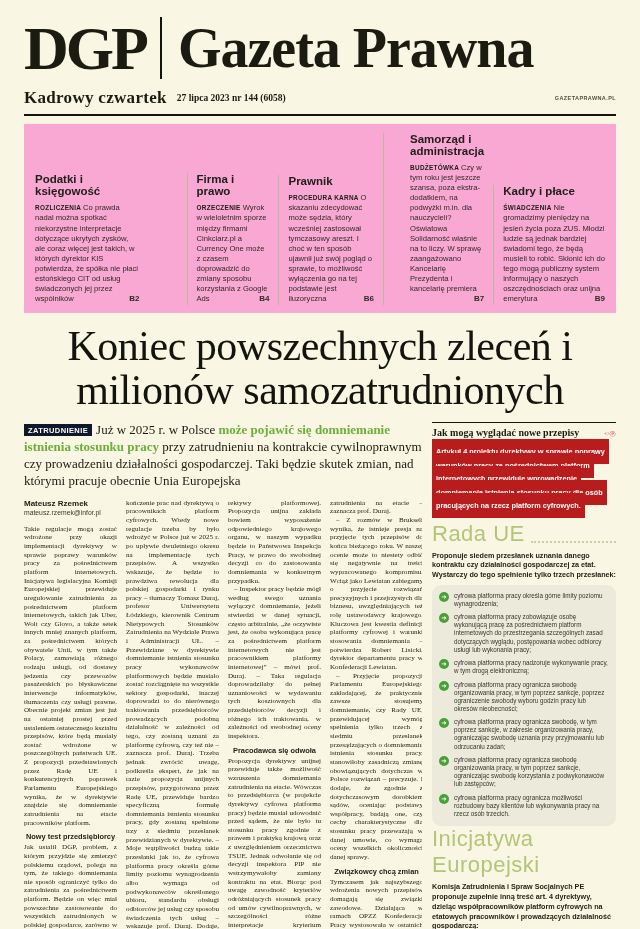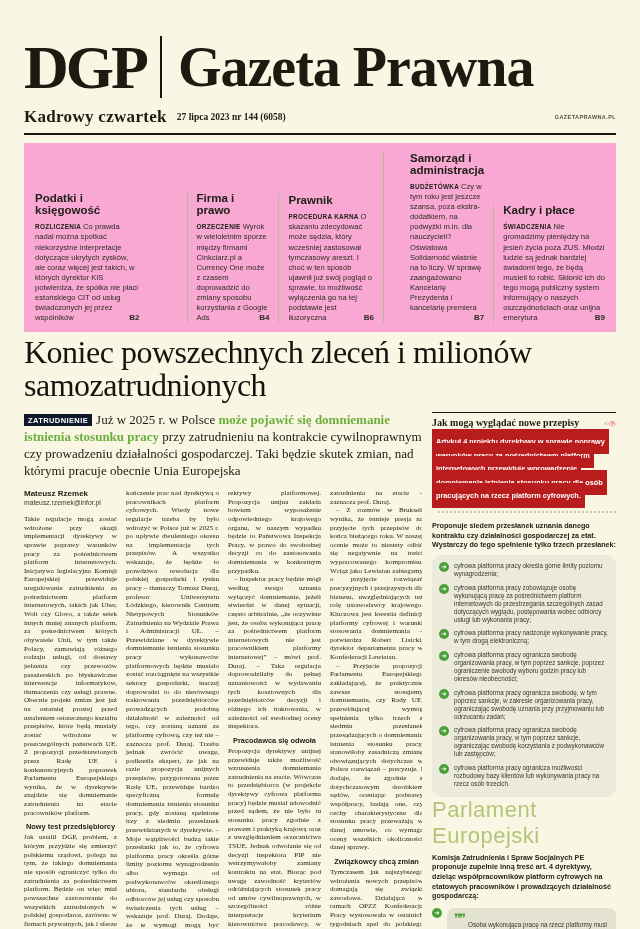--- a/index.html
+++ b/index.html
@@ -4,40 +4,40 @@
 <style>
   * { margin:0; padding:0; box-sizing:border-box; }
   html,body { background:#eceadf; }
   .page {
     position:relative; width:640px; height:929px; margin:0 auto;
     background:#f9f7e3; overflow:hidden;
     font-family:"Liberation Serif","DejaVu Serif",serif; color:#1b1b12;
     padding:0 24px;
   }
   
-  .masthead-row { display:flex; align-items:center; padding-top:12px; height:84px;margin-top:19px; }
+  .masthead-row { display:flex; align-items:center; padding-top:12px; height:84px; }
   .logo { font-size:62px; font-weight:700; letter-spacing:-3px; line-height:1; }
   .m-div { width:2px; height:62px; background:#15150f; margin:0 16px 0 14px; }
   .m-title { font-size:56px; font-weight:700; letter-spacing:-1px; line-height:1; white-space:nowrap; }
   .edition-row { display:flex; align-items:center; margin-top:4px; }
   .edition { font-size:17px; font-weight:700; letter-spacing:.3px; }
   .ed-date { font-size:9.5px; font-weight:700; margin-left:10px; }
   .site { margin-left:auto; font-family:"Liberation Sans",sans-serif; font-size:5.5px; font-weight:700; letter-spacing:.4px; color:#55503f; }
   .head-rule { border-top:2.5px solid #15150f; margin-top:6px; }
   
   .teaser-row { display:flex; background:#f9a8d4; margin-top:8px; padding:9px 2px 8px; min-height:100px;align-items:flex-end; }
   .teaser { padding:0 9px; font-family:"Liberation Sans",sans-serif; }
   .teaser + .teaser { border-left:1px solid #b6ba96; }
   .teaser h3 { font-size:11.5px; font-weight:700; margin-bottom:6px; color:#20201a; }
   .teaser p { font-size:7.6px; line-height:1.33; color:#2c2c22; }
   .t-label { font-weight:700; font-size:6.4px; letter-spacing:.3px; color:#20201a; }
   .t-page { float:right; font-weight:700; font-size:8px; }
   .tw-1{width:134px;} .tw-2{width:100px;margin-left:38px;} .tw-3{width:114px;} .tw-4{width:112px;padding-left:26px;} .tw-5{width:132px;}
   
-  .headline { font-size:32px; line-height:1.04; letter-spacing:-.5px; margin:4px 0 10px; font-weight:400; color:#14140e; }
+  .headline { font-size:42px; line-height:1.04; letter-spacing:-.5px; margin:12px 0 10px; font-weight:400; color:#14140e;text-align:center; }
   
   .main-row { display:flex; gap:10px; height:569px; }
   .main-left { width:398px; flex:0 0 398px; display:flex; flex-direction:column; }
   .main-right { flex:1; display:flex; flex-direction:column; min-width:0; }
   
   .lead { font-size:13px; line-height:1.3; margin-bottom:9px; }
   .badge { font-family:"Liberation Sans",sans-serif; background:#0f172a; color:#fff; font-size:7.5px; font-weight:700; padding:1.5px 4px; letter-spacing:.4px; vertical-align:2px; margin-right:4px; }
   .hl { color:#6cae3c; font-weight:700; }
   
   .article-cols { display:flex; gap:9px; flex:1; min-height:0; overflow:hidden; }
@@ -145,20 +145,21 @@
     </div>
 
     <div class="main-right">
       <div class="sb-rule"></div>
       <div class="sb-title-row">
         <span class="sb-title">Jak mogą wyglądać nowe przepisy</span>
         <span class="sb-credit">©Ⓟ</span>
       </div>
       <p class="red-note"><span>Artykuł 4 projektu dyrektywy w sprawie poprawy warunków pracy za pośrednictwem platform internetowych przewiduje wprowadzenie domniemania istnienia stosunku pracy dla osób pracujących na rzecz platform cyfrowych.</span></p>
       <div class="sb-h first">
+        <span>Rada UE</span>
           <span class="dots"></span>
       </div>
       <p class="sb-intro">Proponuje siedem przesłanek uznania danego kontraktu czy działalności gospodarczej za etat. Wystarczy do tego spełnienie tylko trzech przesłanek:</p>
       <div class="rada-box">
           <div class="b-row">
             <span class="b-ic">➜</span>
             <span class="b-tx">cyfrowa platforma pracy określa górne limity poziomu wynagrodzenia;</span>
           </div>
           <div class="b-row">
             <span class="b-ic">➜</span>
@@ -179,21 +180,21 @@
           <div class="b-row">
             <span class="b-ic">➜</span>
             <span class="b-tx">cyfrowa platforma pracy ogranicza swobodę organizowania pracy, w tym poprzez sankcje, ograniczając swobodę korzystania z podwykonawców lub zastępców;</span>
           </div>
           <div class="b-row">
             <span class="b-ic">➜</span>
             <span class="b-tx">cyfrowa platforma pracy ogranicza możliwości rozbudowy bazy klientów lub wykonywania pracy na rzecz osób trzecich.</span>
           </div>
         </div>
       <div class="sb-h">
-        <span>Parlament Europejski</span>
+        <span>Inicjatywa Europejski</span>
           <span class="dots"></span>
       </div>
       <p class="sb-intro">Komisja Zatrudnienia i Spraw Socjalnych PE proponuje zupełnie inną treść art. 4 dyrektywy, dzieląc współpracowników platform cyfrowych na etatowych pracowników i prowadzących działalność gospodarczą:</p>
       <div class="quote-row">
         <span class="b-ic">➜</span>
         <div class="quote-box">
           <span class="q-glyph">❞❞</span>
           <span class="q-tx">Osoba wykonująca pracę na rzecz platformy musi być albo pracownikiem platformy, albo osobą faktycznie prowadzącą działalność na własny rachunek. Stosunek umowny między cyfrową platformą pracy a osobą wykonującą pracę za pośrednictwem tej platformy uznaje się prawnie za stosunek pracy, a zatem cyfrowe platformy pracy uznaje się za pracodawców”.</span>
         </div>
       </div>

